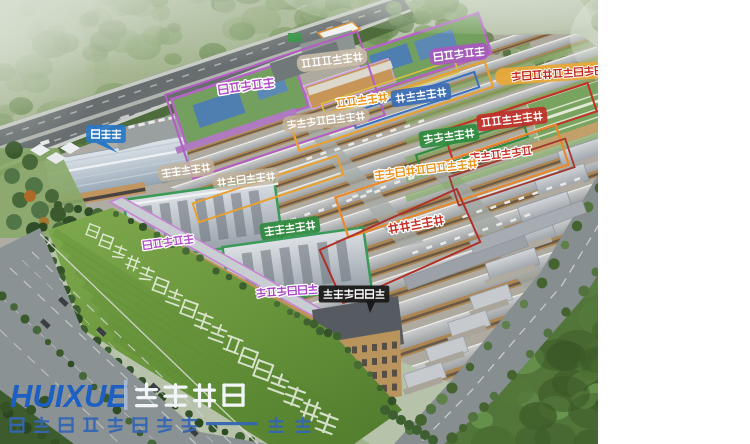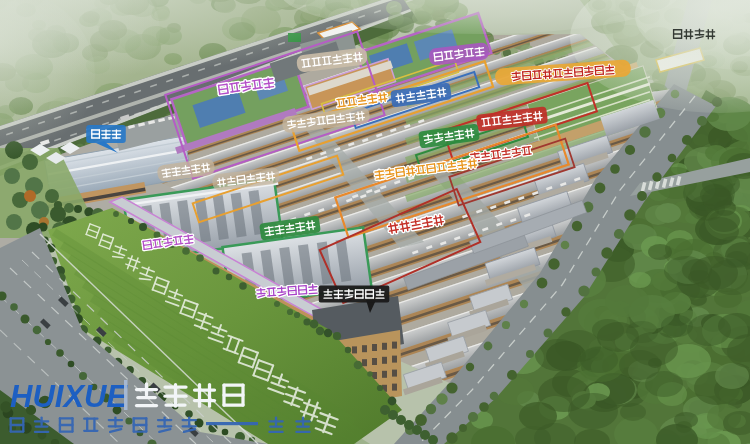--- a/index.html
+++ b/index.html
@@ -1,15 +1,15 @@
 <!DOCTYPE html>
 <html><head><meta charset="utf-8"><style>
 html,body{margin:0;padding:0;}
 body{font-family:"Liberation Sans",sans-serif;}
-#scene{position:relative;width:750px;height:444px;overflow:hidden;background:#b9c4ae;}
+#scene{position:relative;width:598px;height:444px;overflow:hidden;background:#b9c4ae;}
 </style></head><body>
 <div id="scene">
 <svg width="750" height="444" viewBox="0 0 750 444">
 <defs>
 <linearGradient id="roof" x1="0" y1="0" x2="0" y2="1">
           <stop offset="0" stop-color="#d2d6da"></stop>
           <stop offset="1" stop-color="#9ba1a8"></stop>
         </linearGradient>
 <linearGradient id="roofBig" x1="0" y1="0" x2="0" y2="1">
           <stop offset="0" stop-color="#dde1e5"></stop>

